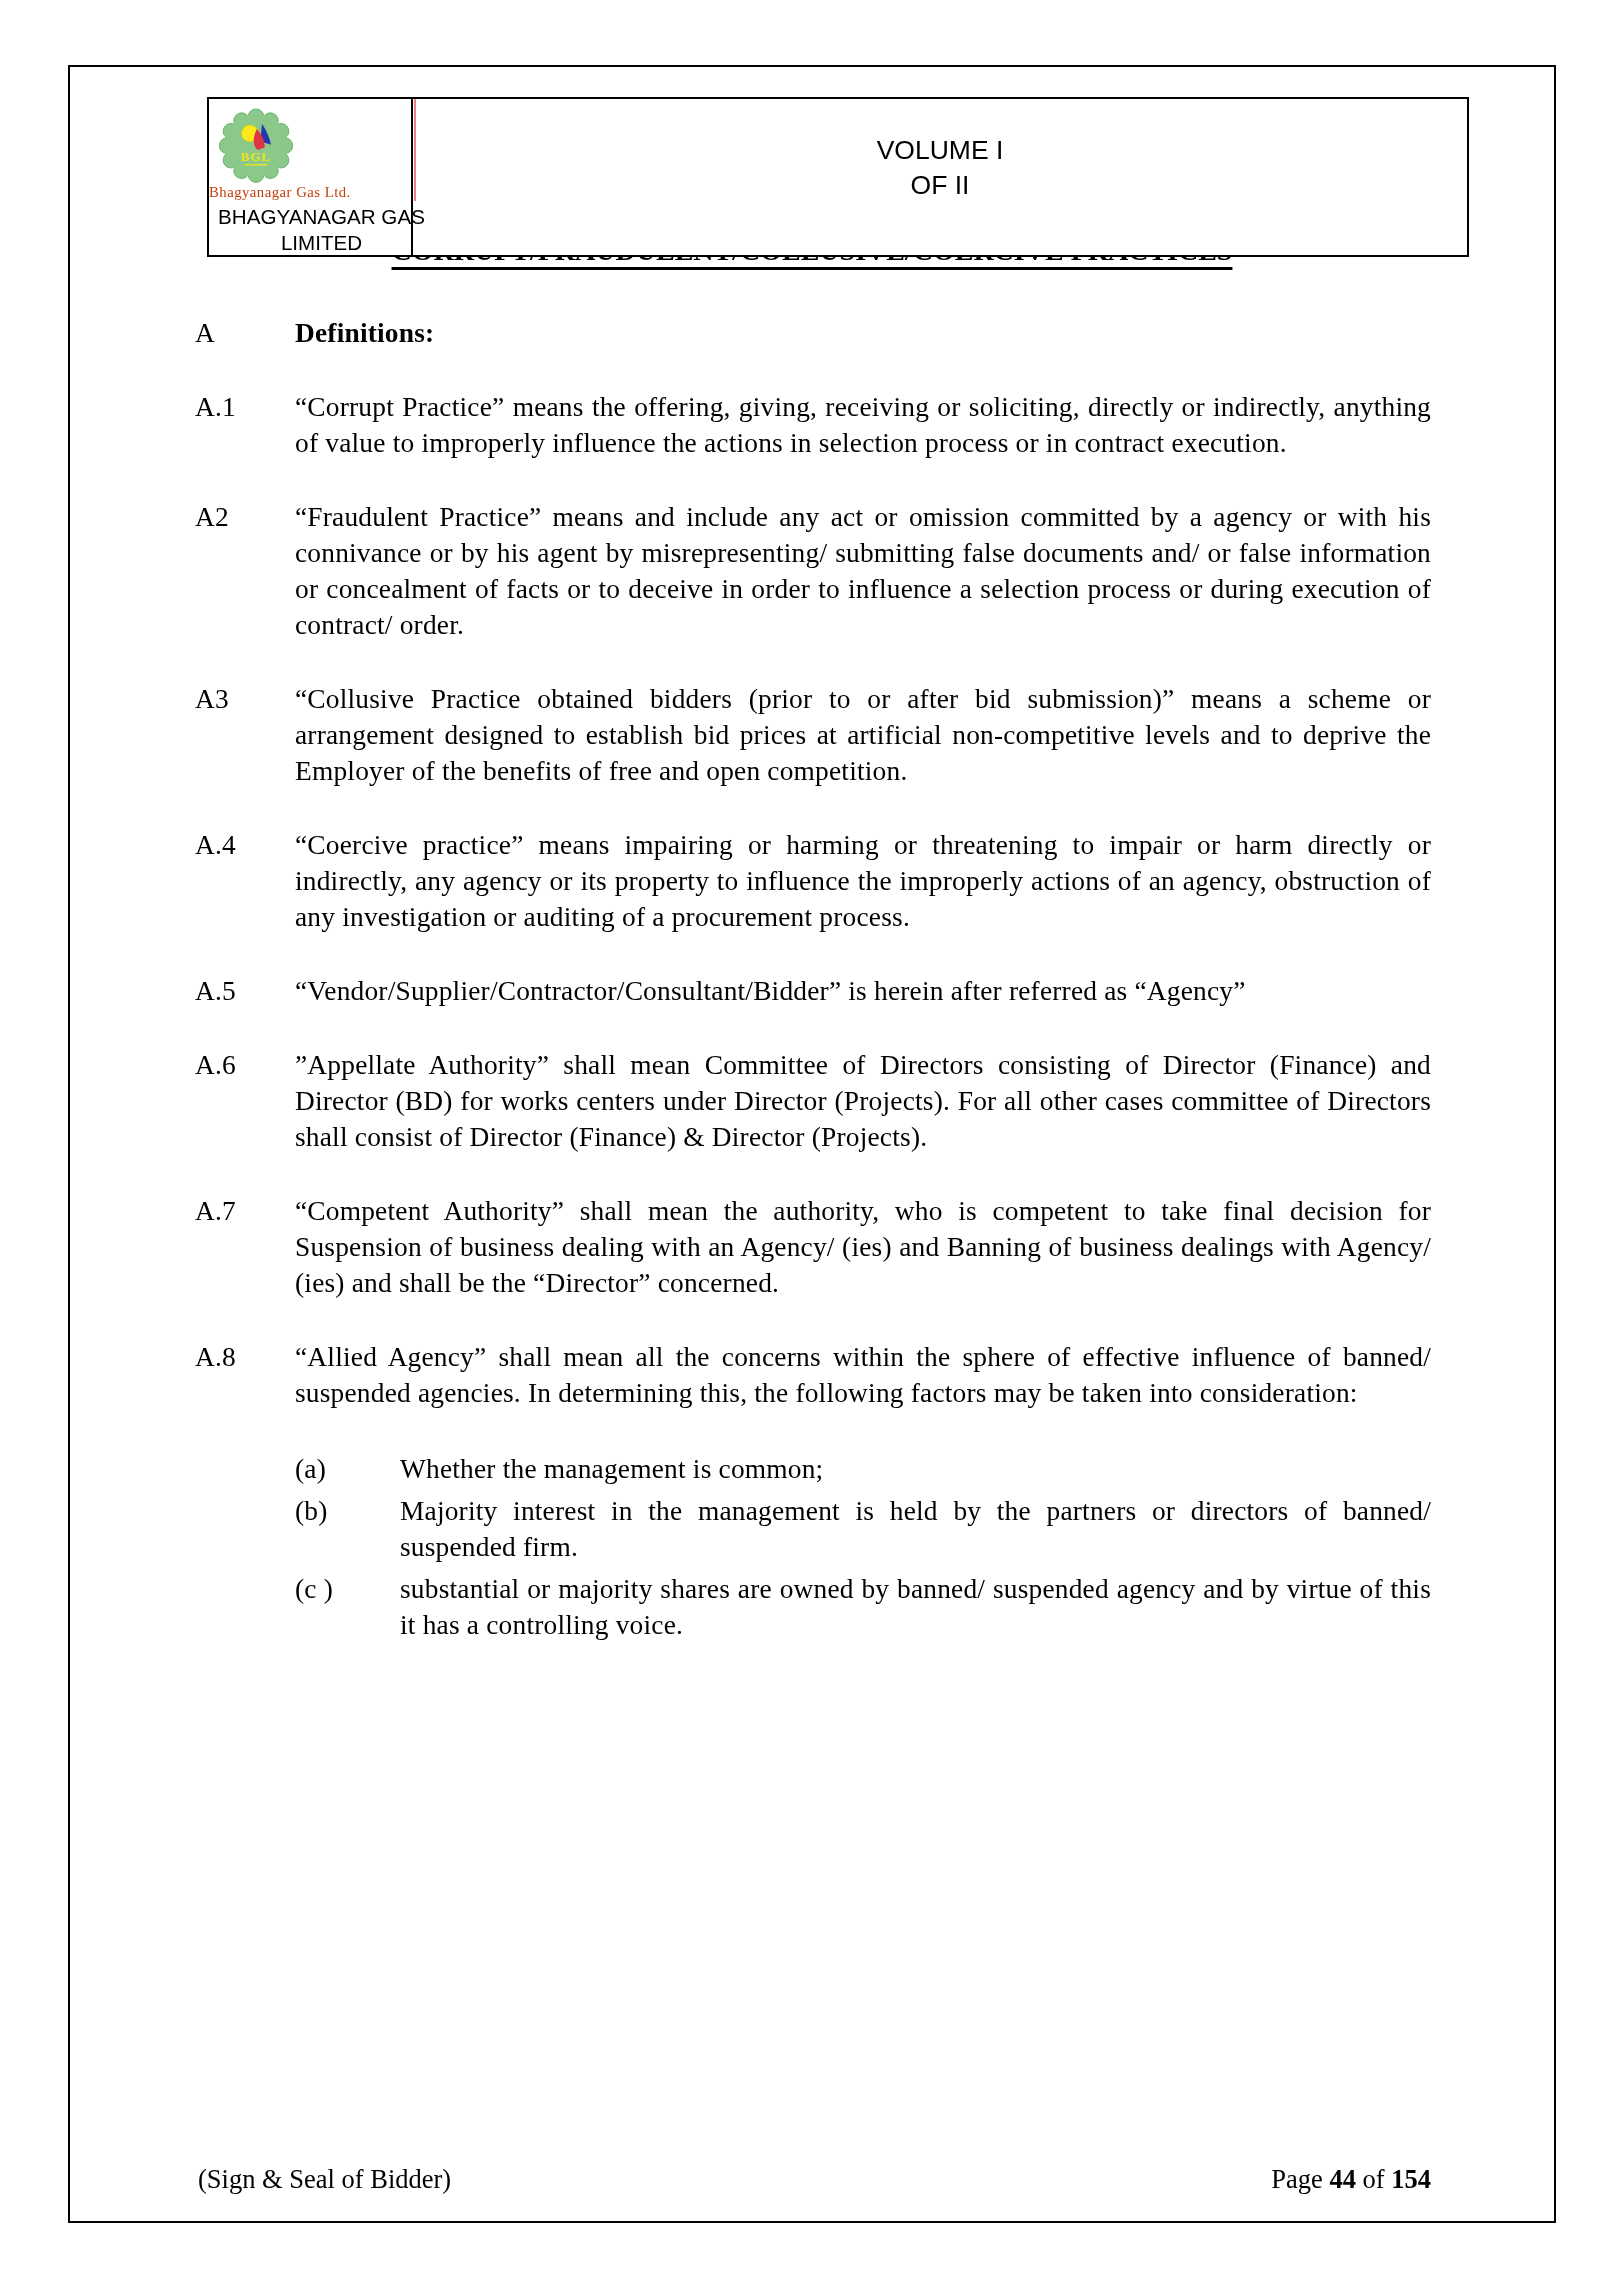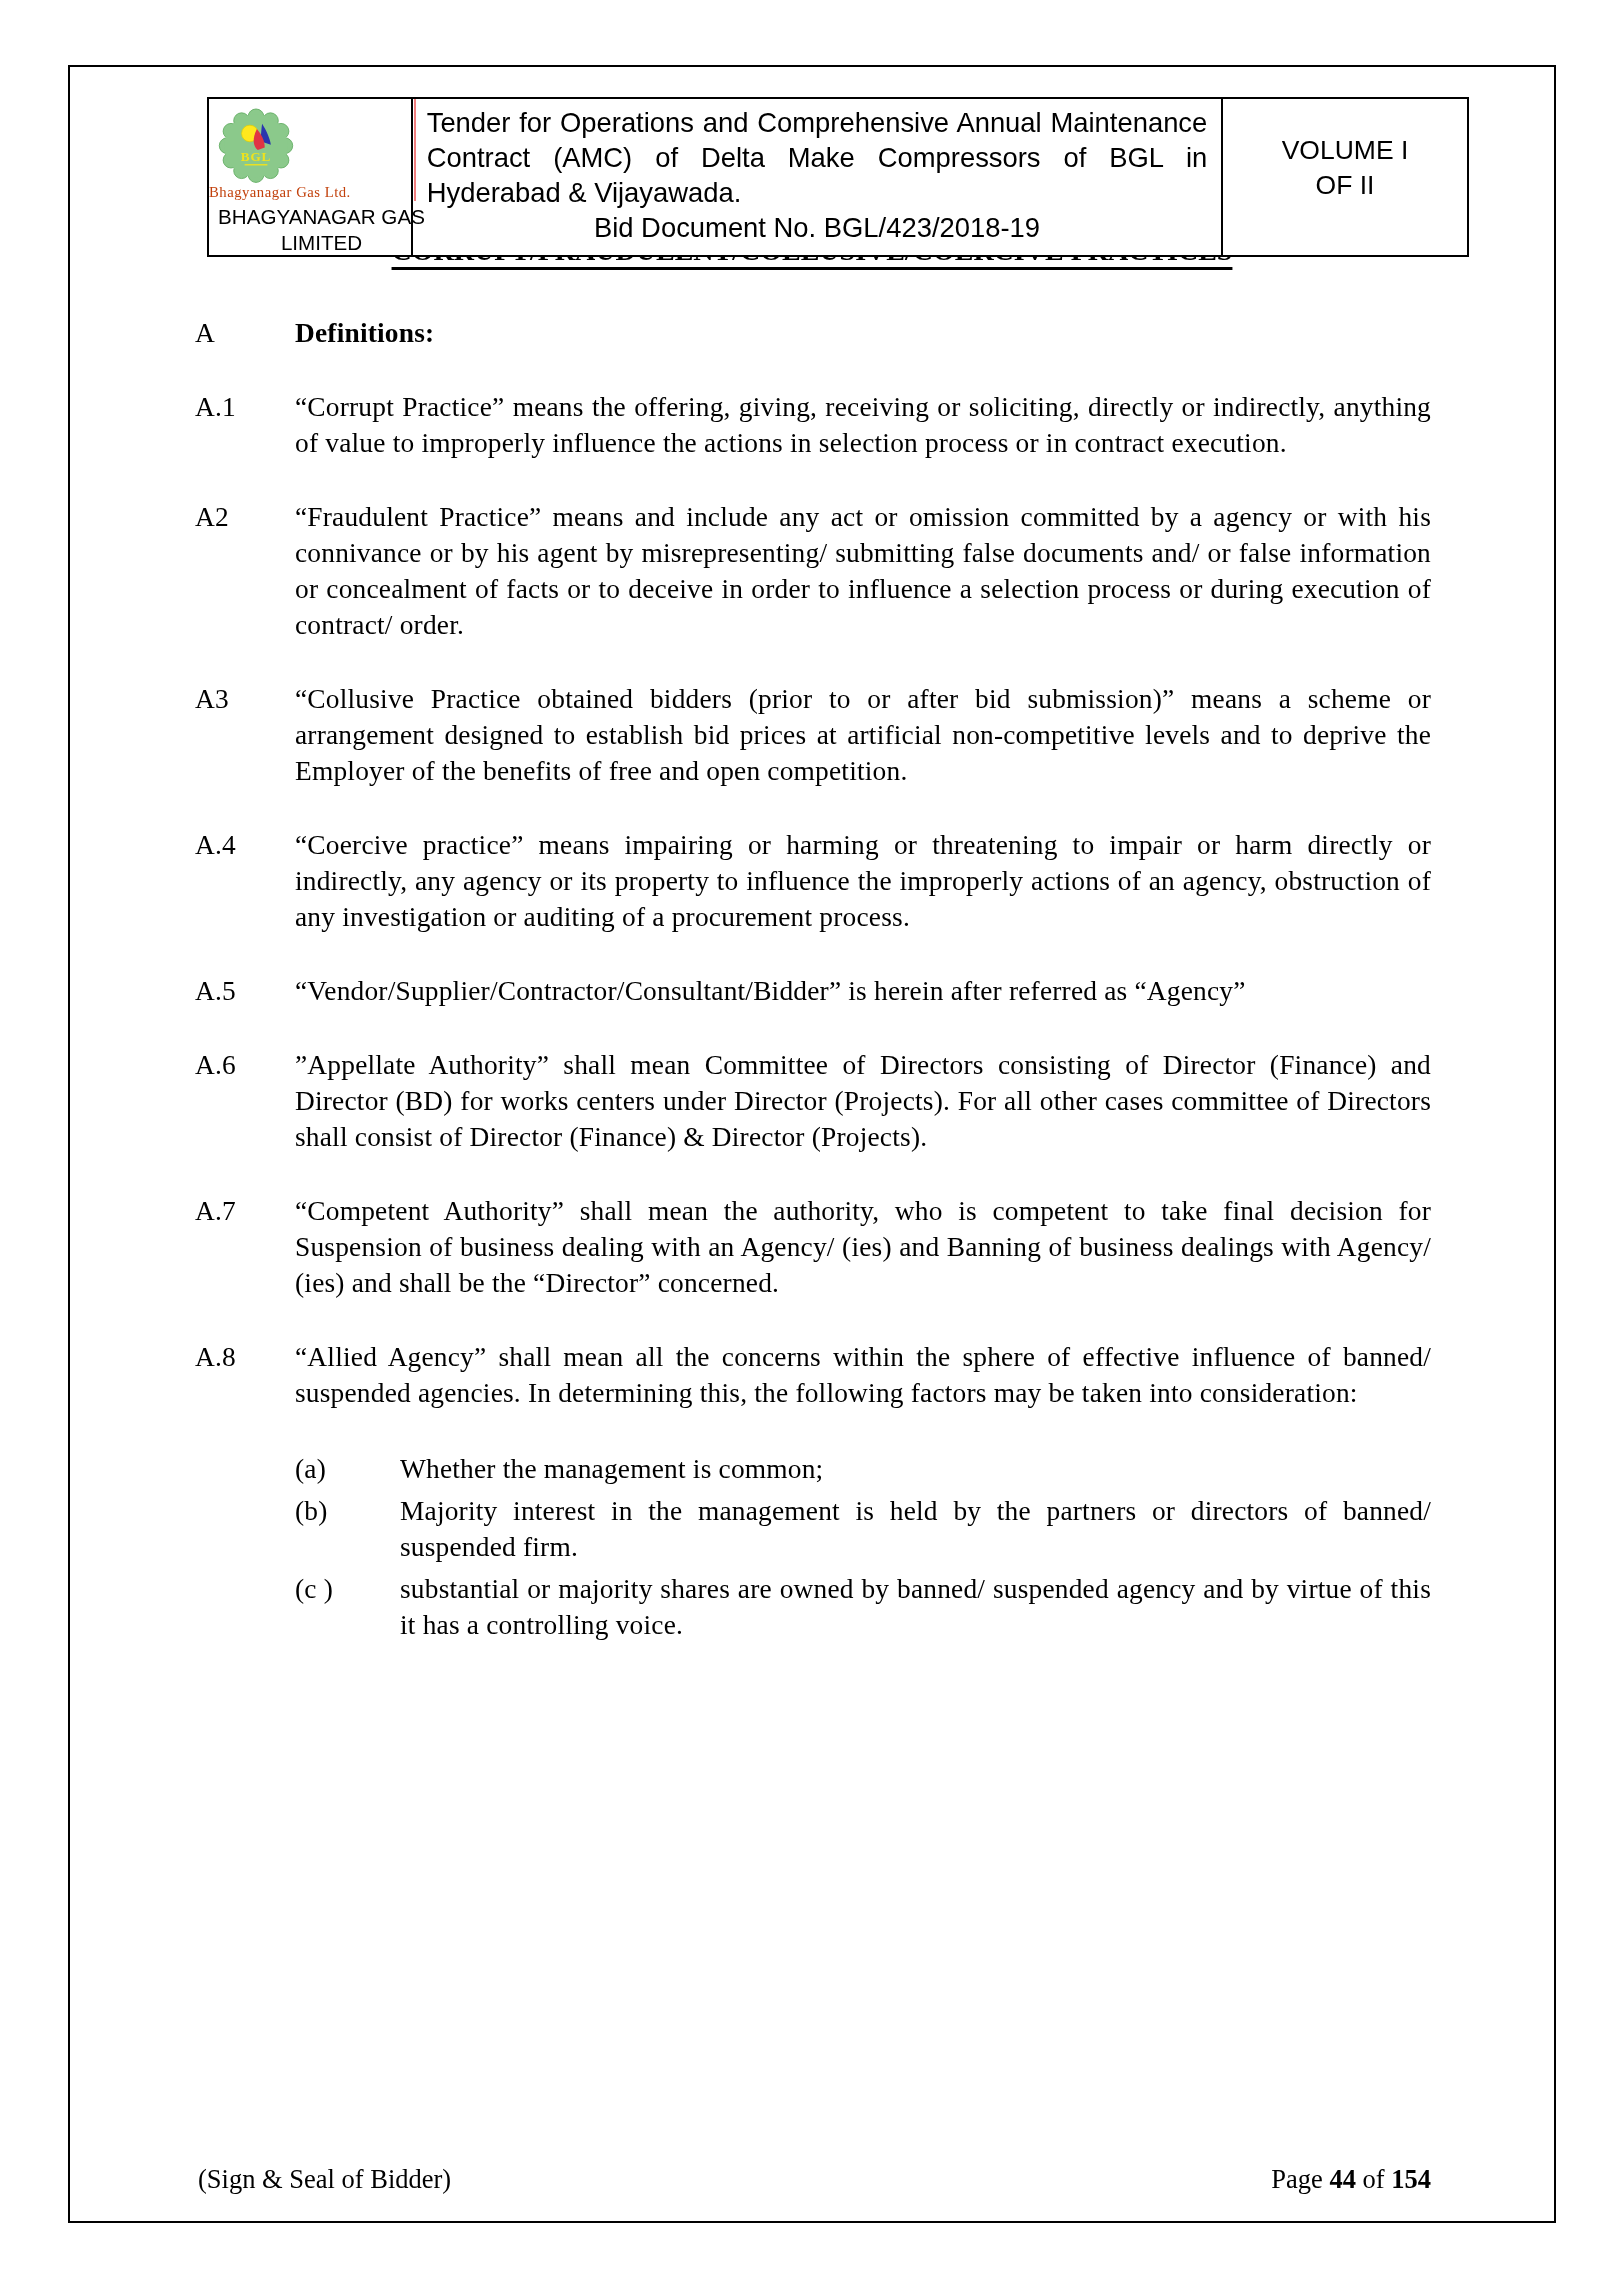--- a/index.html
+++ b/index.html
@@ -145,24 +145,20 @@
           <path d="M 7,-25 C 12,-17 16,-8 17,-1 L 5,-5 C 6,-13 6,-19 7,-25 Z" fill="#2a36ae"></path>
           <path d="M 1,-19 C -4,-9 -4,0 2,5 L 10,2 C 10,-6 6,-13 1,-19 Z" fill="#e03544"></path>
           <text x="0" y="18" text-anchor="middle" font-family="Liberation Serif, serif" font-weight="bold" font-size="15" fill="#f0e31c" letter-spacing="1">BGL</text>
           <rect x="-13" y="21" width="26" height="1.6" fill="#f0e31c"></rect>
         </g>
       </svg>
       <div class="logo-subtitle">Bhagyanagar Gas Ltd.</div>
       <div class="company-name">BHAGYANAGAR GAS LIMITED</div>
     </div>
 
-    <div class="cell-title">
-      <div class="title-par">Tender for Operations and Comprehensive Annual Maintenance Contract (AMC) of Delta Make Compressors of BGL in Hyderabad &amp; Vijayawada.</div>
-      <div class="title-bid">Bid Document No. BGL/423/2018-19</div>
-    </div>
 
     <div class="cell-volume">
       <div>VOLUME I</div>
       <div>OF II</div>
     </div>
   </div>
 
   <div class="annexure">Annexure-I</div>
 
   <div class="doc-heading">

